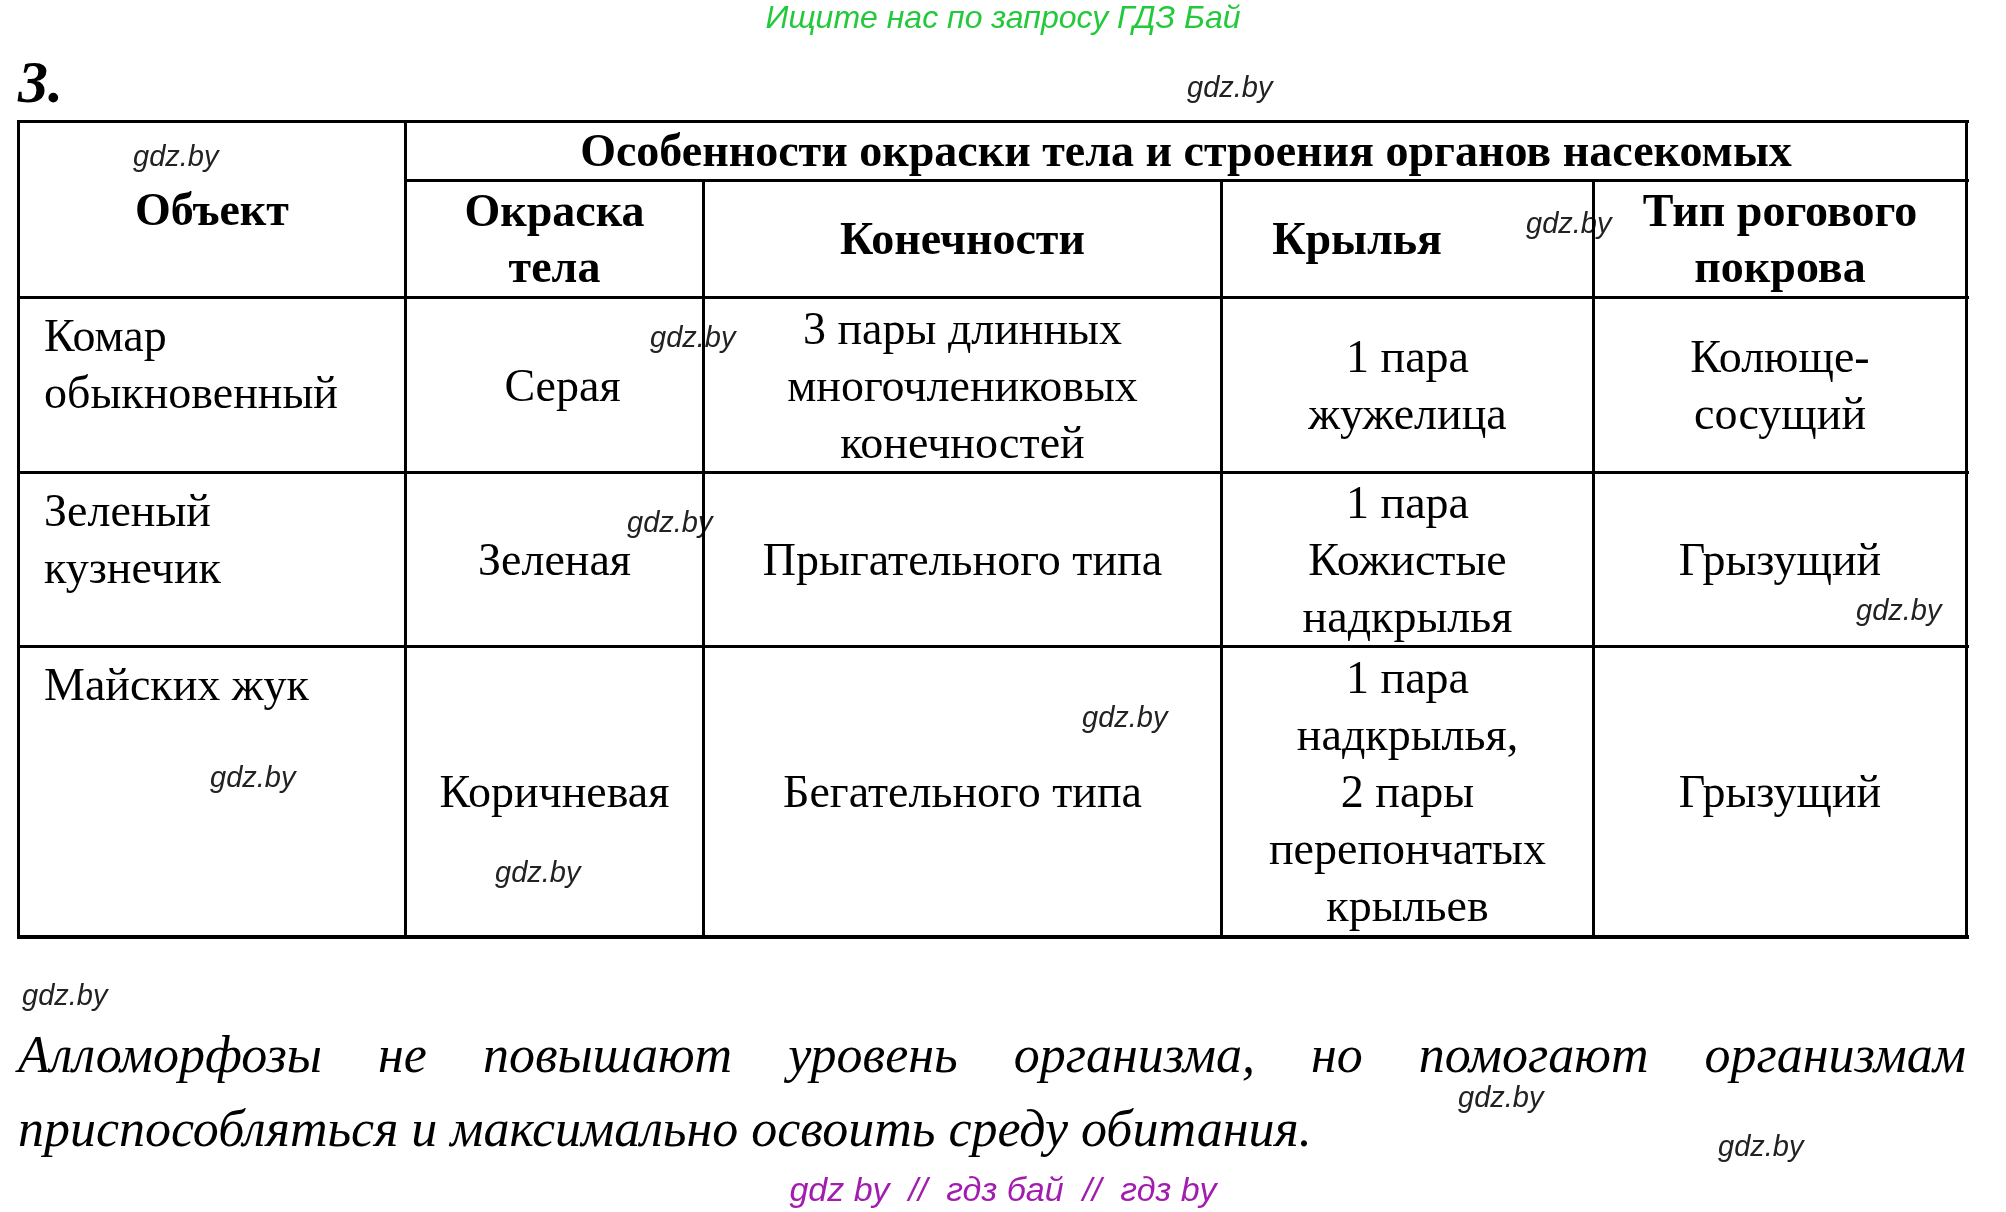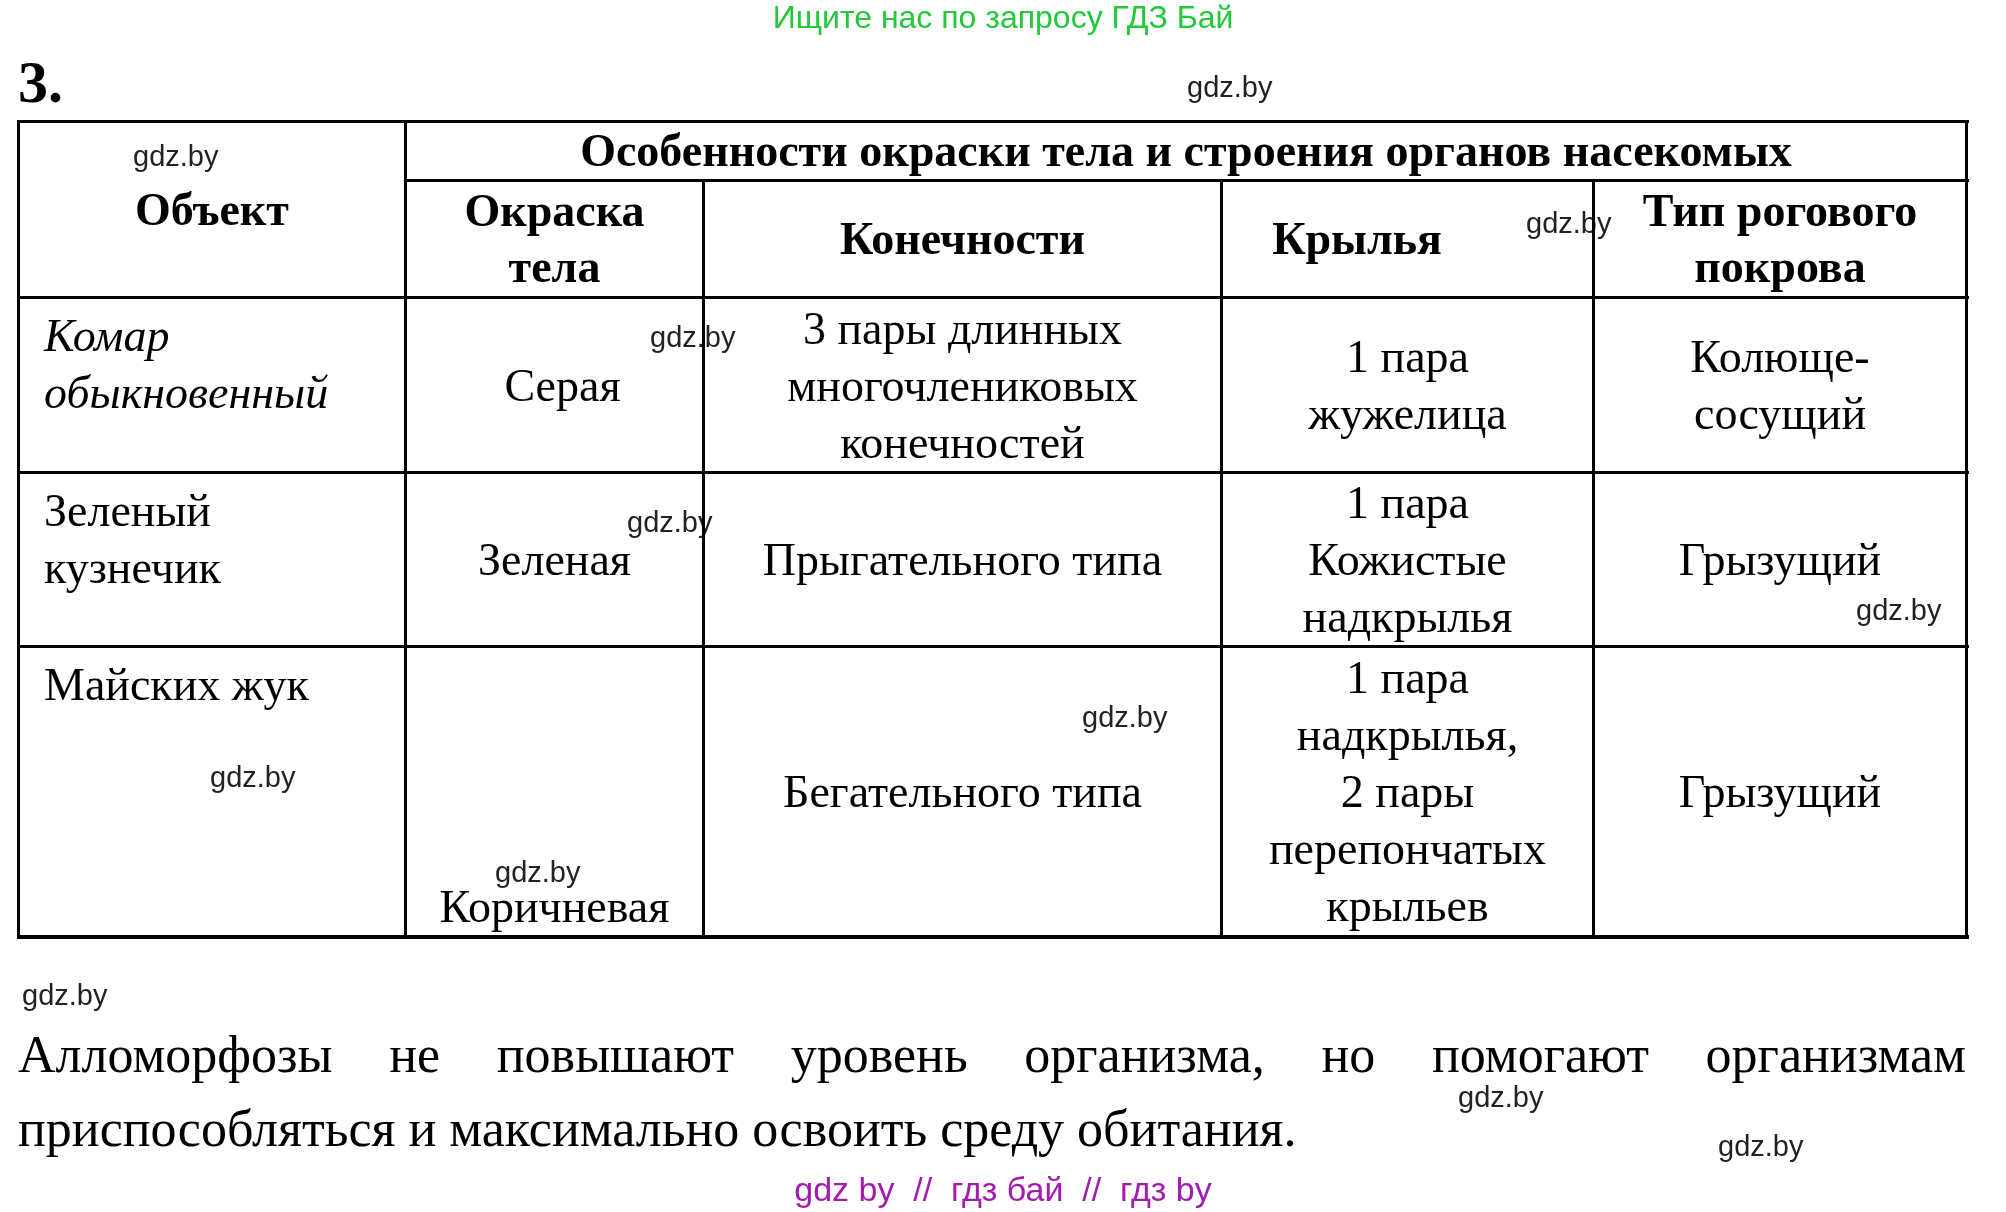--- a/index.html
+++ b/index.html
@@ -1,18 +1,18 @@
 <!DOCTYPE html>
 <html><head>
 <meta charset="utf-8">
 <style>
   html, body { margin:0; padding:0; background:#ffffff; }
   body { width:2006px; height:1212px; position:relative; overflow:hidden;
          font-family:"Liberation Serif","DejaVu Serif",serif; color:#000; }
-  .abs { position:absolute; }
+  .abs { position:absolute;font-style:italic; }
   .banner { left:0; width:2006px; top:0; height:34px; text-align:center;
             font-family:"Liberation Sans","DejaVu Sans",sans-serif; font-size:32px; line-height:34px; }
   .num { left:18px; top:50px; font-size:60px; font-weight:bold; line-height:64px; }
   .wm { font-family:"Liberation Sans","DejaVu Sans",sans-serif; font-size:29px; color:#222; line-height:30px; white-space:nowrap; }
   .hline { position:absolute; background:#000; height:3px; }
   .vline { position:absolute; background:#000; width:3px; }
   .cell { position:absolute; display:flex; align-items:center; justify-content:center; text-align:center;
           font-size:46px; line-height:57px; box-sizing:border-box; }
   .cell.left { justify-content:flex-start; align-items:flex-start; text-align:left; padding-left:24px; padding-top:8px; }
   .hdr { font-weight:bold; font-size:46px; line-height:56px; }
@@ -71,21 +71,21 @@
     <span>Конечности</span>
   </div>
   <div class="cell hdr" style="left:1152px; top:182px; width:300px; height:114px; justify-content:flex-end; padding-right:10px;">
     <span>Крылья</span>
   </div>
   <div class="cell hdr" style="left:1595px; top:182px; width:370px; height:114px;">
     <span>Тип рогового
 покрова</span>
   </div>
 
-  <div class="cell left" style="left:20px; top:299px; width:384px; height:172px;font-style:italic;">
+  <div class="cell left" style="left:20px; top:299px; width:384px; height:172px;">
     <span>Комар
 обыкновенный</span>
   </div>
   <div class="cell" style="left:407px; top:299px; width:311px; height:172px;">
     <span>Серая</span>
   </div>
   <div class="cell" style="left:705px; top:299px; width:515px; height:172px;">
     <span>3 пары длинных
 многочлениковых
 конечностей</span>
@@ -114,21 +114,21 @@
 Кожистые
 надкрылья</span>
   </div>
   <div class="cell" style="left:1595px; top:474px; width:370px; height:171px;">
     <span>Грызущий</span>
   </div>
 
   <div class="cell left" style="left:20px; top:648px; width:384px; height:287px;">
     <span>Майских жук</span>
   </div>
-  <div class="cell" style="left:407px; top:648px; width:295px; height:287px;align-items:flex-end;">
+  <div class="cell" style="left:407px; top:648px; width:295px; height:287px;">
     <span>Коричневая</span>
   </div>
   <div class="cell" style="left:705px; top:648px; width:515px; height:287px;">
     <span>Бегательного типа</span>
   </div>
   <div class="cell" style="left:1223px; top:648px; width:369px; height:287px;">
     <span>1 пара
 надкрылья,
 2 пары
 перепончатых

